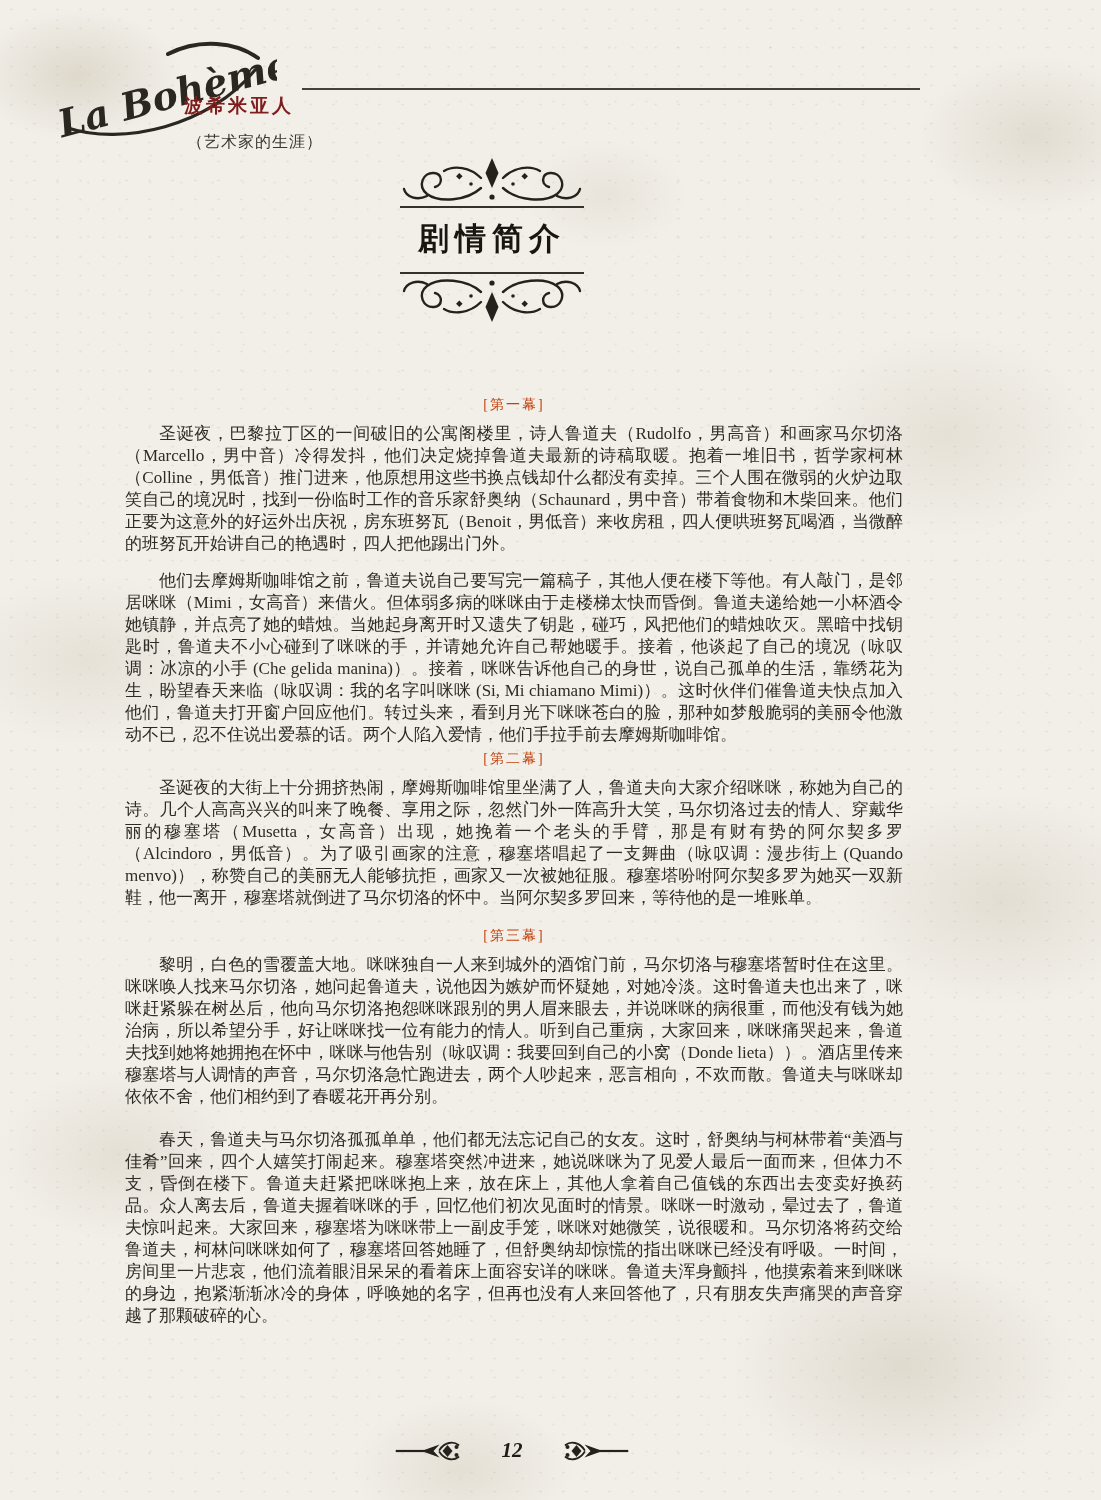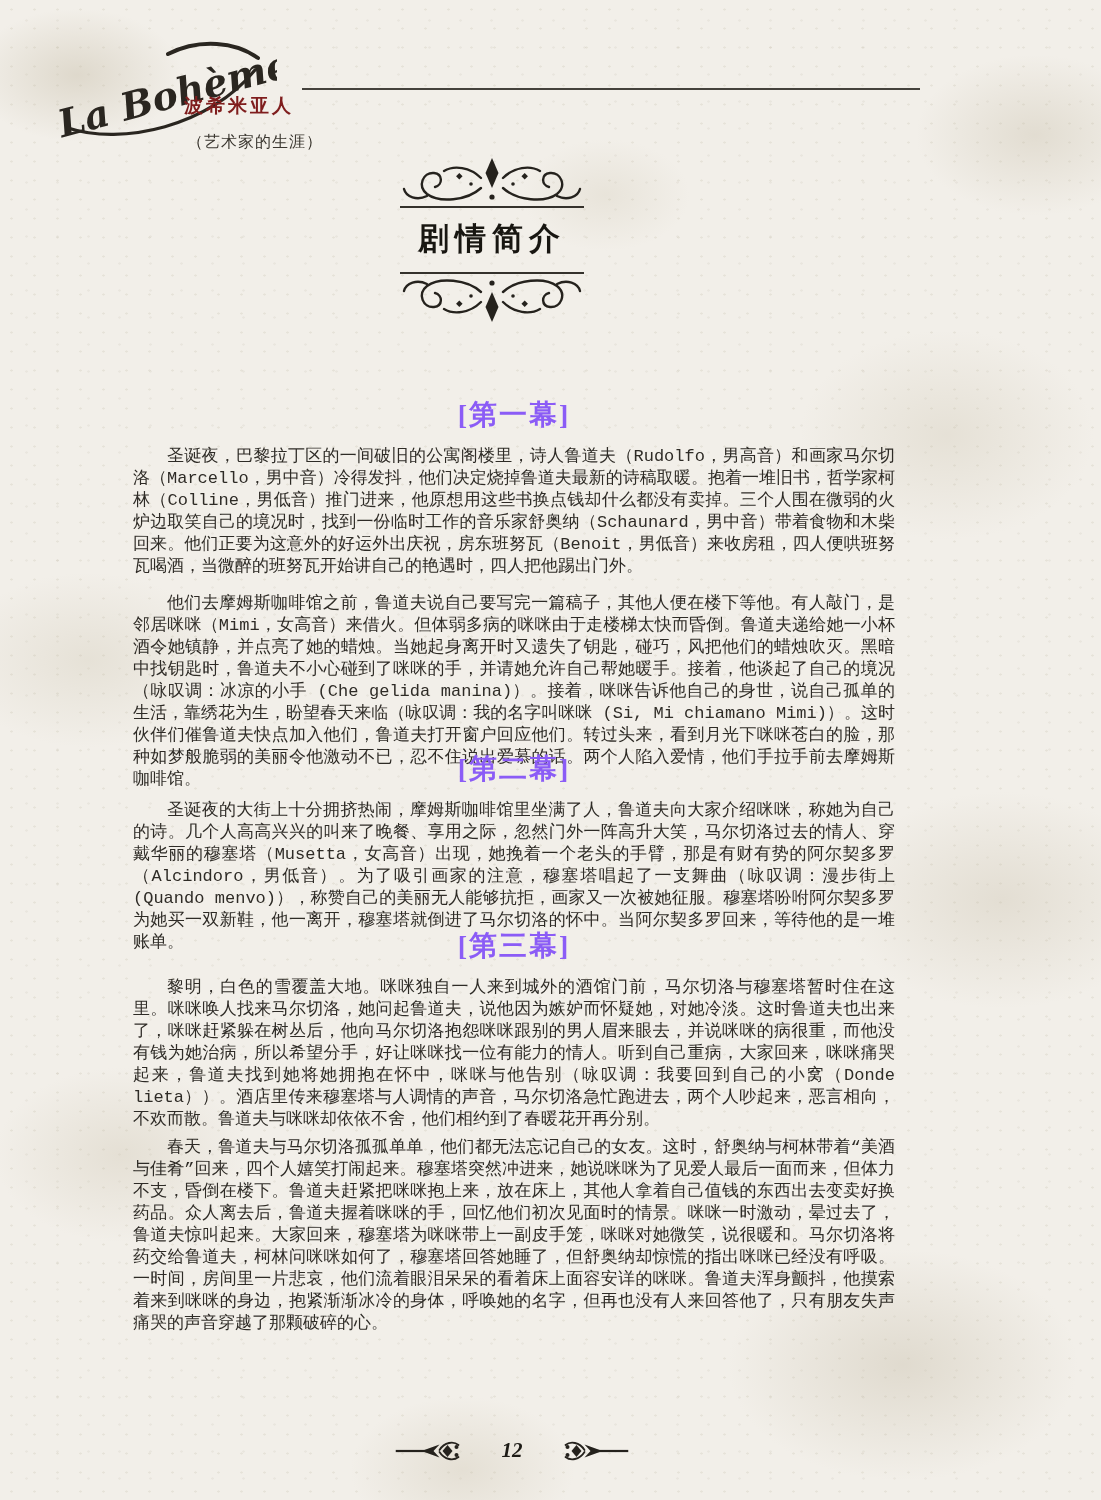--- a/index.html
+++ b/index.html
@@ -54,26 +54,26 @@
   .flourish.flipped{transform:scaleY(-1);}
 
   
   .content{left:121px;top:396px;width:786px;}
   .act{position:absolute;left:0;width:100%;}
   .act-1{top:0;}
   .act-2{top:354px;}
   .act-3{top:531px;}
   .act-4{top:729px;}
   .act-heading{
-    margin:0 0 9px;text-align:center;font-size:28px;font-weight:bold;
-    letter-spacing:2px;color:#8b5cf6;
+    margin:0 0 9px;text-align:center;font-size:14px;font-weight:normal;
+    letter-spacing:2px;color:#c2410c;
   }
   .act p{
-    margin:12px;font-size:17px;line-height:22px;text-align:justify;
-    text-indent:2em;color:#2e2b26;font-family:Liberation Mono, monospace;
+    margin:4px;font-size:17px;line-height:22px;text-align:justify;
+    text-indent:2em;color:#2e2b26;
   }
   .act p + p{margin-top:15px;}
 
   
   .page-footer{
     left:512px;top:1438px;transform:translateX(-50%);
     display:flex;align-items:flex-start;gap:40px;
   }
   .page-num{font-size:21px;font-weight:bold;color:#1d1b16;font-style:italic;}
   .footer-orn{display:block;}

